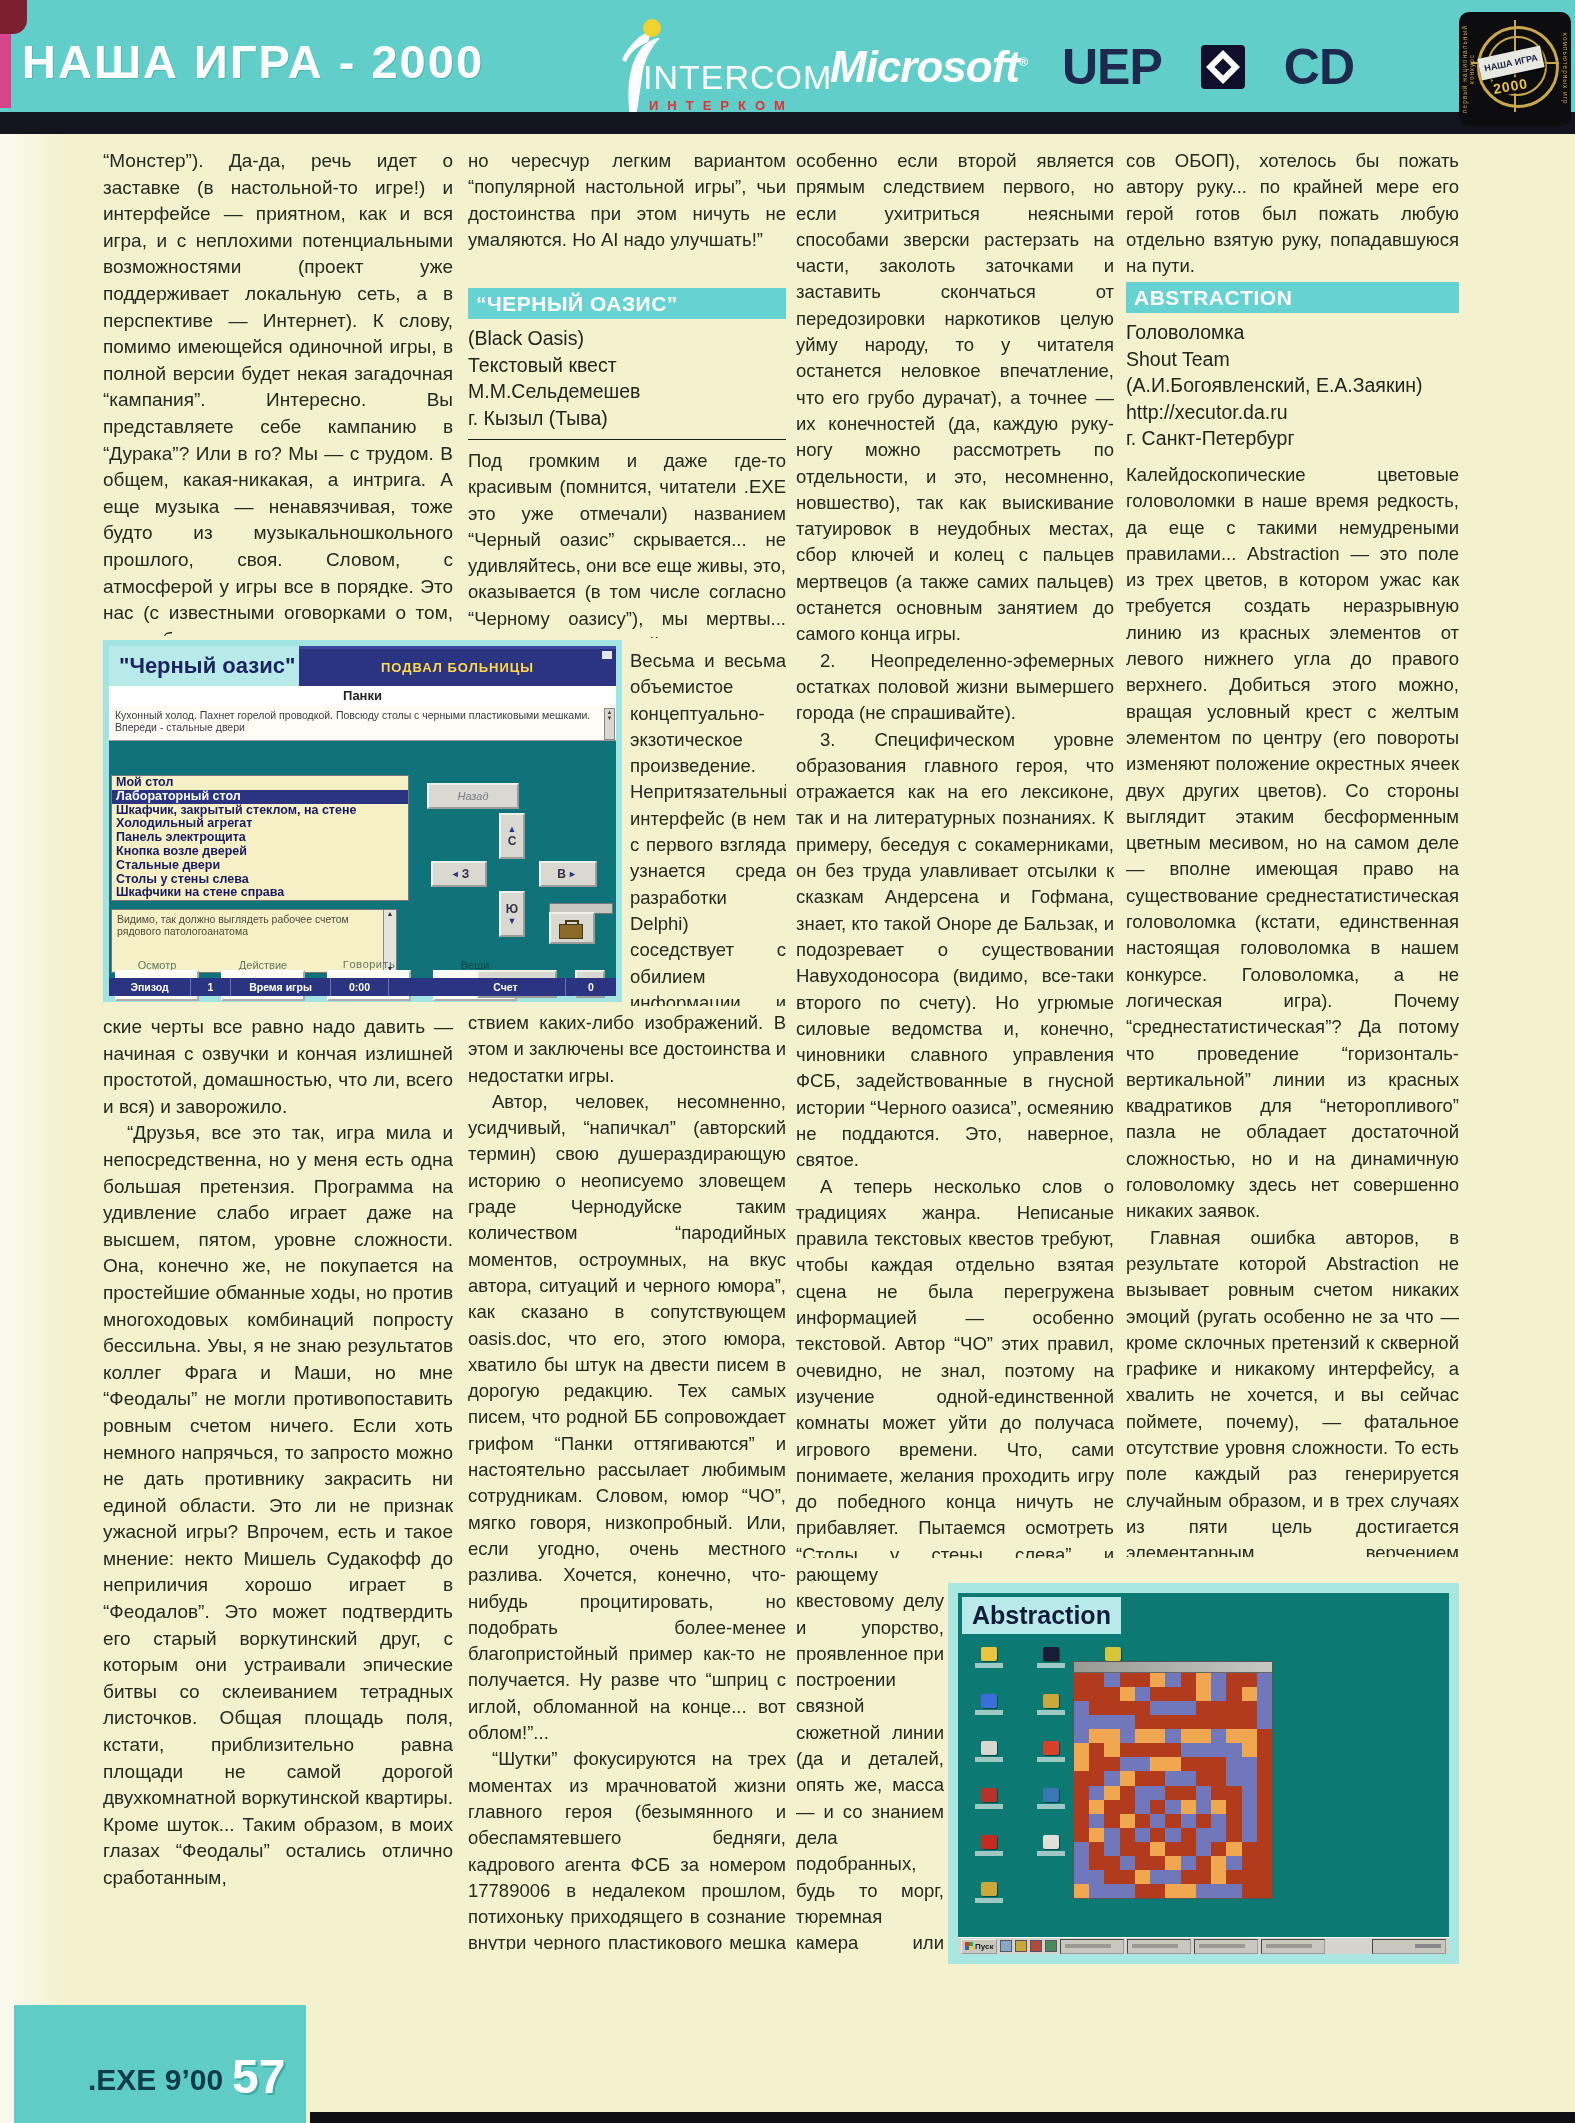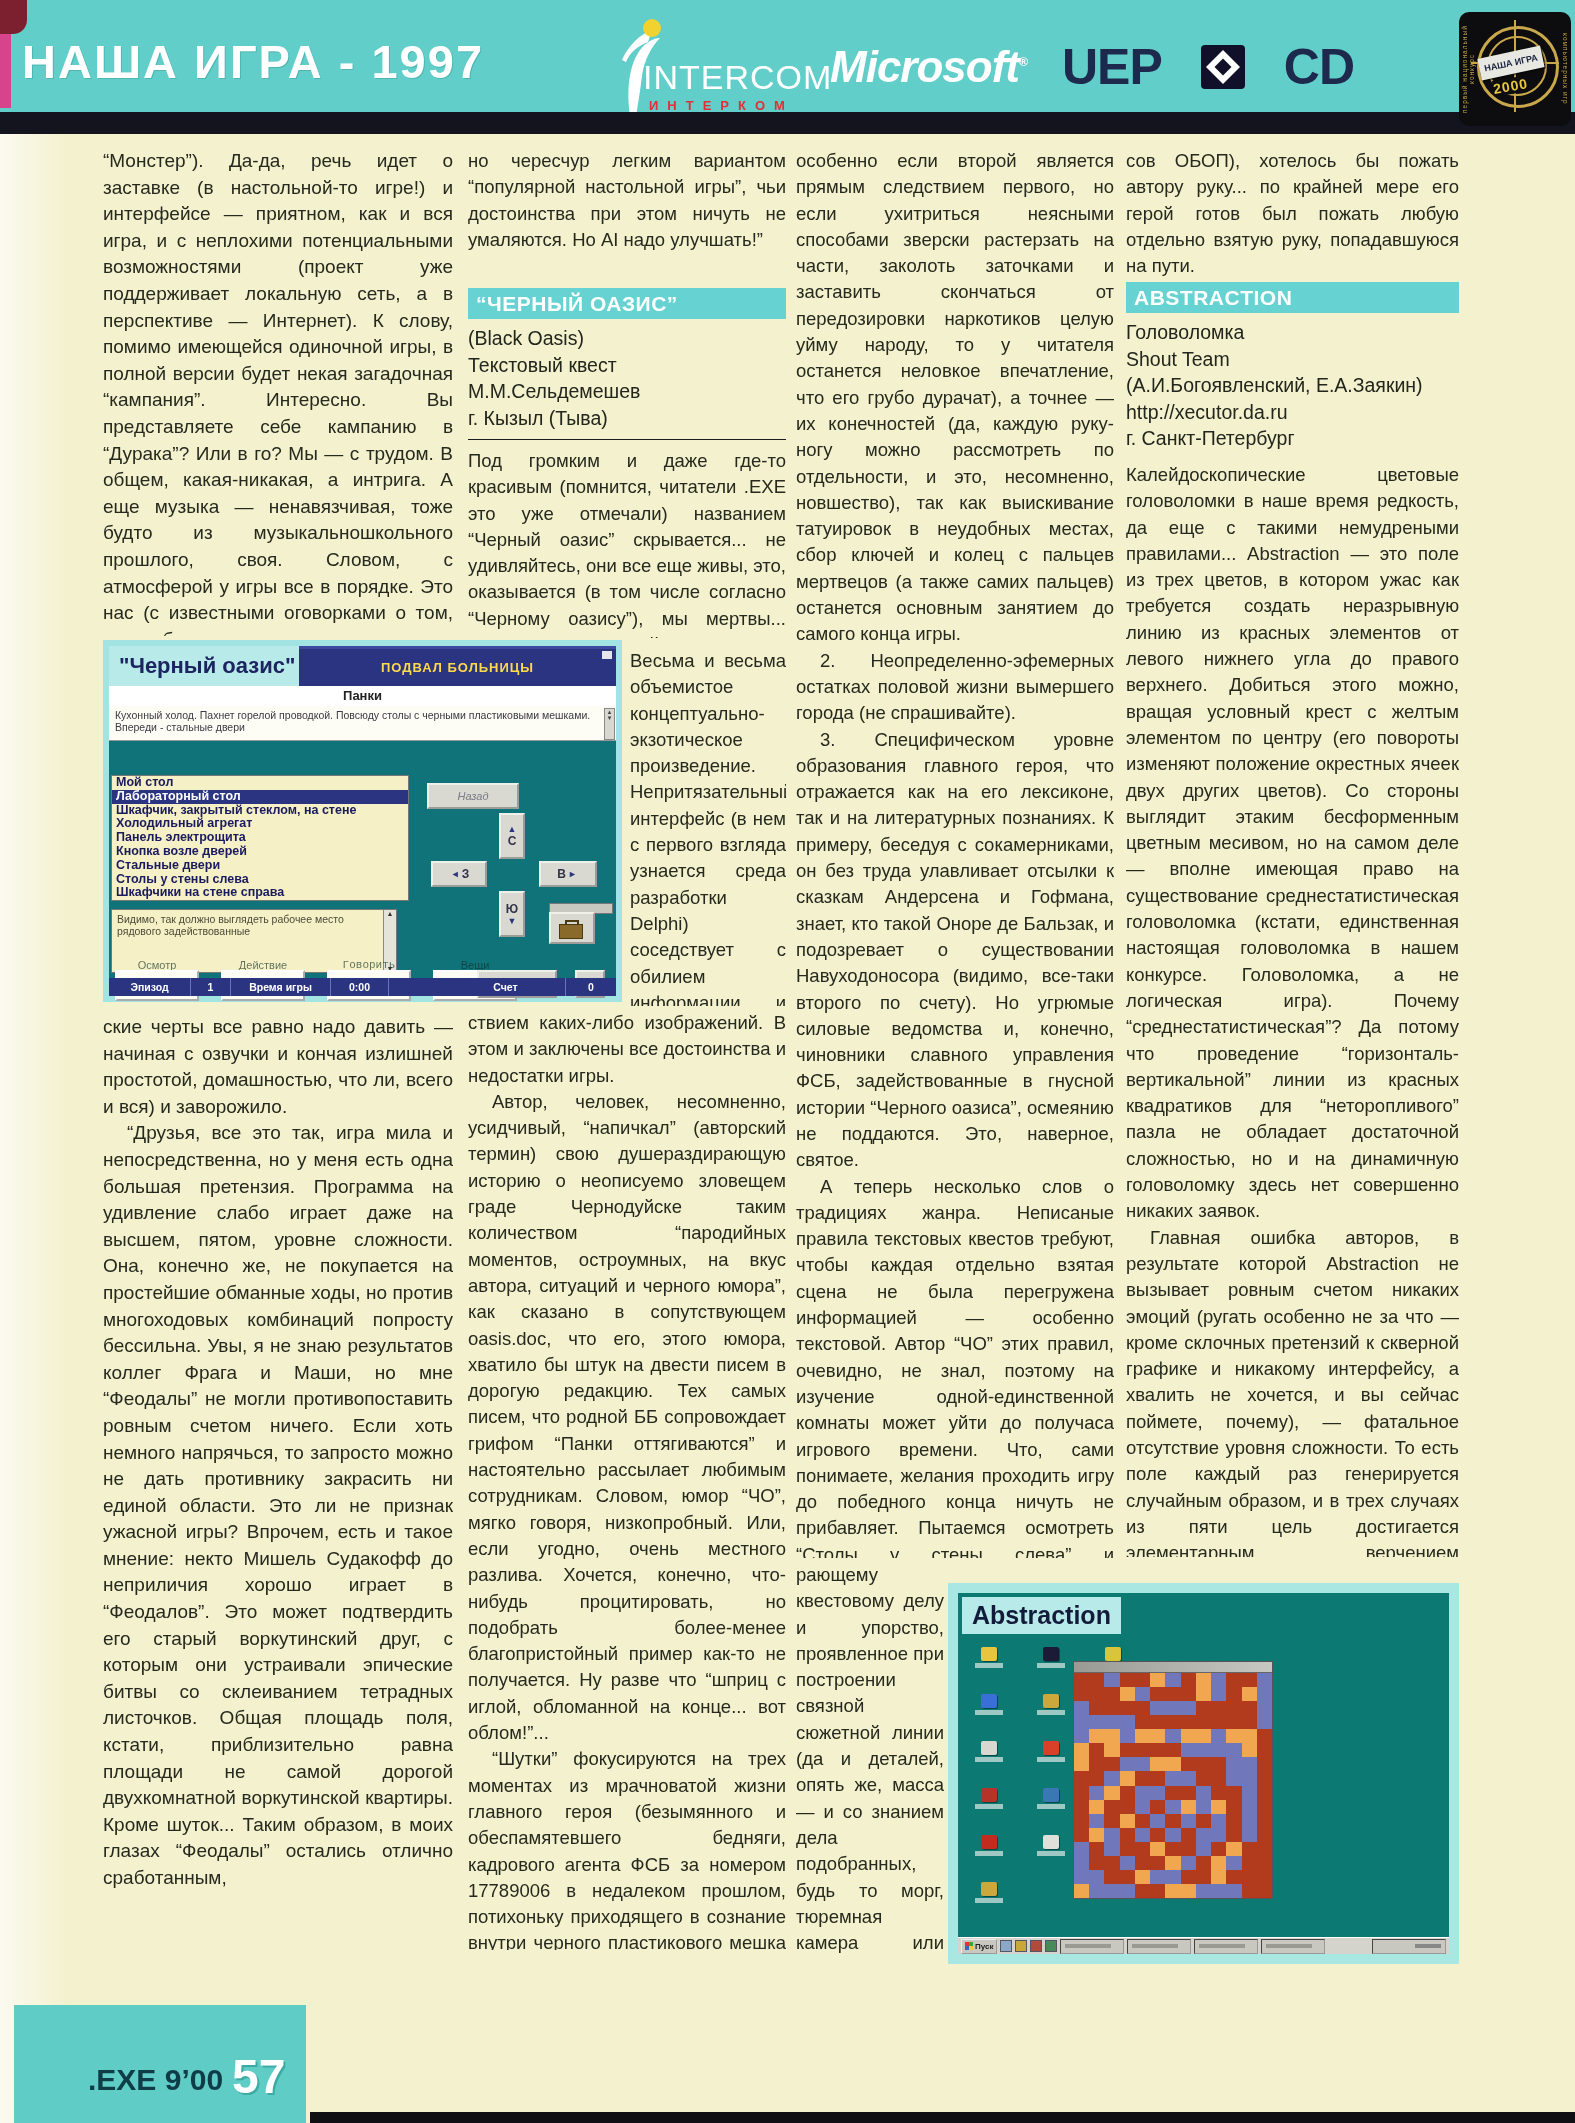--- a/index.html
+++ b/index.html
@@ -121,21 +121,21 @@
   .foot-black{position:absolute;left:310px;top:2112px;width:1265px;height:11px;background:#101014;}
   .left-gutter{position:absolute;left:0;top:134px;width:96px;height:1989px;
                background:linear-gradient(to right,#fbfaf0,#f4f1ce 70%);}
 </style>
 </head>
 <body>
 
 <div class="page">
 
   <div class="hdr">
-    <div class="hdr-title">НАША ИГРА - 1997</div>
+    <div class="hdr-title">НАША ИГРА - 2000</div>
     <div class="intercom">
       <svg class="ic-swoosh" width="70" height="104" viewBox="0 0 70 104">
         <path d="M30 100 C26 70 30 48 40 34 C46 26 54 22 60 22 C52 30 44 44 42 60 C40 76 38 88 36 100 Z" fill="#fff"></path>
         <path d="M22 44 C28 30 40 18 52 14 L48 26 C38 30 30 36 26 46 Z" fill="#fff"></path>
         <circle cx="52" cy="12" r="9" fill="#f2d22e"></circle>
       </svg>
       <div class="ic-word">INTERCOM</div>
       <div class="ic-sub">ИНТЕРКОМ</div>
     </div>
     <div class="ms-logo"><span>Microsoft</span><sup>®</sup></div>
@@ -244,21 +244,21 @@
             <div class="oitem sel">Лабораторный стол</div>
             <div class="oitem">Шкафчик, закрытый стеклом, на стене</div>
             <div class="oitem">Холодильный агрегат</div>
             <div class="oitem">Панель электрощита</div>
             <div class="oitem">Кнопка возле дверей</div>
             <div class="oitem">Стальные двери</div>
             <div class="oitem">Столы у стены слева</div>
             <div class="oitem">Шкафчики на стене справа</div>
           </div>
         <div class="s1note">
-          <span>Видимо, так должно выглядеть рабочее место рядового задействованные</span>
+          <span>Видимо, так должно выглядеть рабочее счетом рядового патологоанатома</span>
           <div class="s1notescroll">
               <span>▲</span>
               <span>▼</span>
             </div>
         </div>
         <div class="gbtn" style="left:318px;top:10px;width:92px;height:26px;">
           <span class="scribble">Назад</span>
         </div>
         <div class="gbtn" style="left:390px;top:40px;width:26px;height:46px;flex-direction:column;">
           <span class="dirglyph">▲</span>

